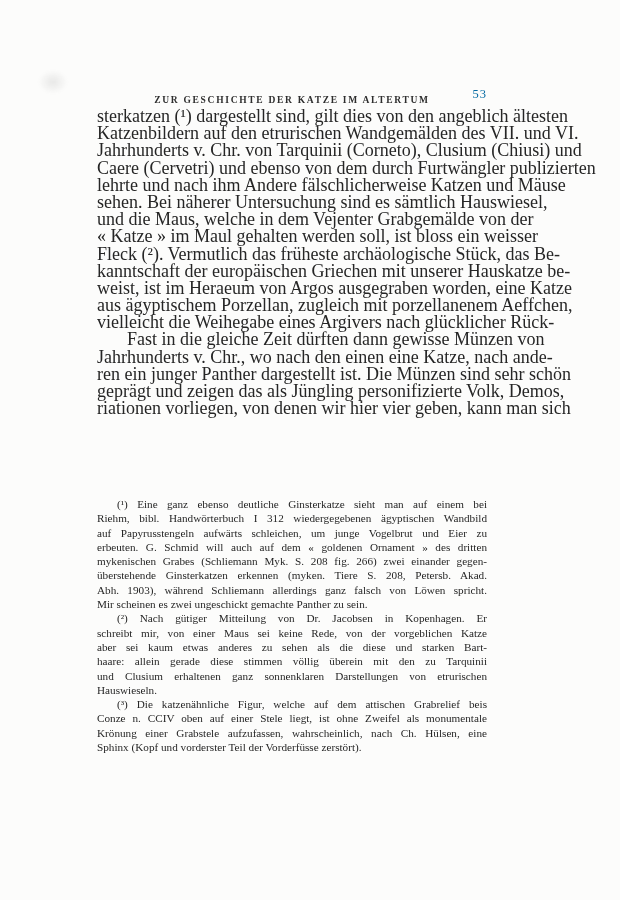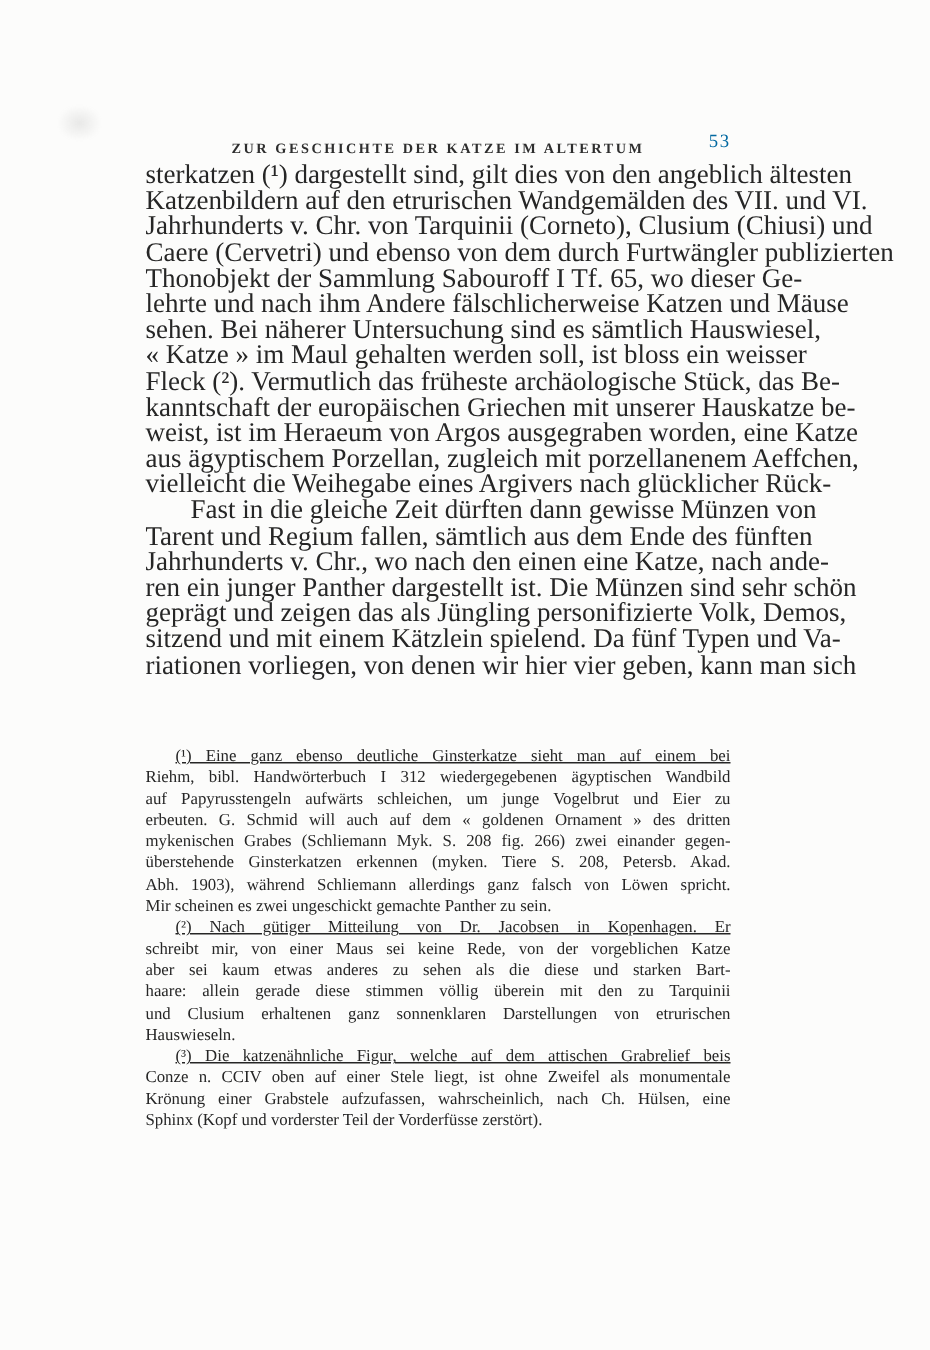--- a/index.html
+++ b/index.html
@@ -82,54 +82,51 @@
     overflow: visible;
   }
   .line.end {
     text-align-last: left;
   }
   .body-block .line.indent {
     text-indent: 30px;
   }
   .footnotes .line.indent {
     text-indent: 20px;
-    text-decoration: underline;
   }
 </style>
 </head>
 <body>
 
 <div class="page">
   <div class="smudge"></div>
 
   <div class="running-header">
     <span class="running-title">ZUR GESCHICHTE DER KATZE IM ALTERTUM</span>
     <span class="page-number">53</span>
   </div>
 
   <div class="body-block">
       <div class="line">sterkatzen (¹) dargestellt sind, gilt dies von den angeblich ältesten</div>
       <div class="line">Katzenbildern auf den etrurischen Wandgemälden des VII. und VI.</div>
       <div class="line">Jahrhunderts v. Chr. von Tarquinii (Corneto), Clusium (Chiusi) und</div>
       <div class="line">Caere (Cervetri) und ebenso von dem durch Furtwängler publizierten</div>
-      <div class="line">Thonobjekt der Sammlung Sabouroff I Tf. 65, wo dieser Ge-</div>
       <div class="line">lehrte und nach ihm Andere fälschlicherweise Katzen und Mäuse</div>
       <div class="line">sehen. Bei näherer Untersuchung sind es sämtlich Hauswiesel,</div>
+      <div class="line">und die Maus, welche in dem Vejenter Grabgemälde von der</div>
       <div class="line">« Katze » im Maul gehalten werden soll, ist bloss ein weisser</div>
       <div class="line">Fleck (²). Vermutlich das früheste archäologische Stück, das Be-</div>
       <div class="line">kanntschaft der europäischen Griechen mit unserer Hauskatze be-</div>
       <div class="line">weist, ist im Heraeum von Argos ausgegraben worden, eine Katze</div>
       <div class="line">aus ägyptischem Porzellan, zugleich mit porzellanenem Aeffchen,</div>
       <div class="line">vielleicht die Weihegabe eines Argivers nach glücklicher Rück-</div>
       <div class="line indent">Fast in die gleiche Zeit dürften dann gewisse Münzen von</div>
-      <div class="line">Tarent und Regium fallen, sämtlich aus dem Ende des fünften</div>
       <div class="line">Jahrhunderts v. Chr., wo nach den einen eine Katze, nach ande-</div>
       <div class="line">ren ein junger Panther dargestellt ist. Die Münzen sind sehr schön</div>
       <div class="line">geprägt und zeigen das als Jüngling personifizierte Volk, Demos,</div>
-      <div class="line">sitzend und mit einem Kätzlein spielend. Da fünf Typen und Va-</div>
       <div class="line">riationen vorliegen, von denen wir hier vier geben, kann man sich</div>
     </div>
 
   <div class="footnotes">
       <div class="line indent">(¹) Eine ganz ebenso deutliche Ginsterkatze sieht man auf einem bei</div>
       <div class="line">Riehm, bibl. Handwörterbuch I 312 wiedergegebenen ägyptischen Wandbild</div>
       <div class="line">auf Papyrusstengeln aufwärts schleichen, um junge Vogelbrut und Eier zu</div>
       <div class="line">erbeuten. G. Schmid will auch auf dem « goldenen Ornament » des dritten</div>
       <div class="line">mykenischen Grabes (Schliemann Myk. S. 208 fig. 266) zwei einander gegen-</div>
       <div class="line">überstehende Ginsterkatzen erkennen (myken. Tiere S. 208, Petersb. Akad.</div>

